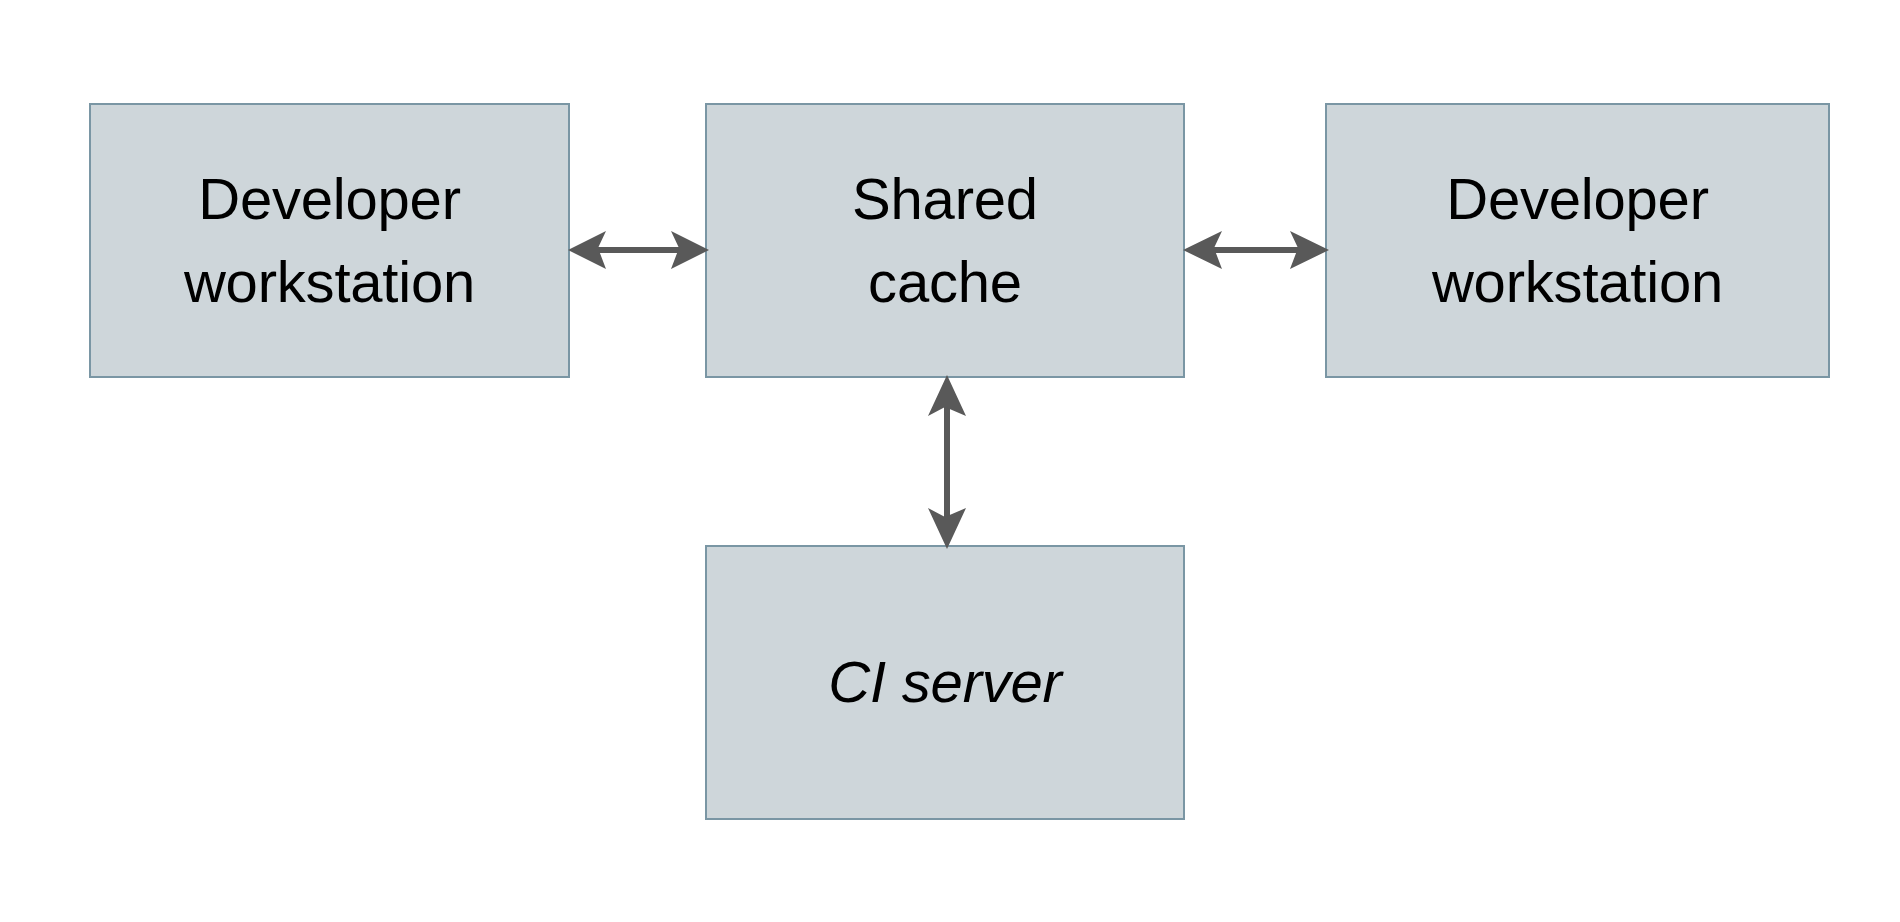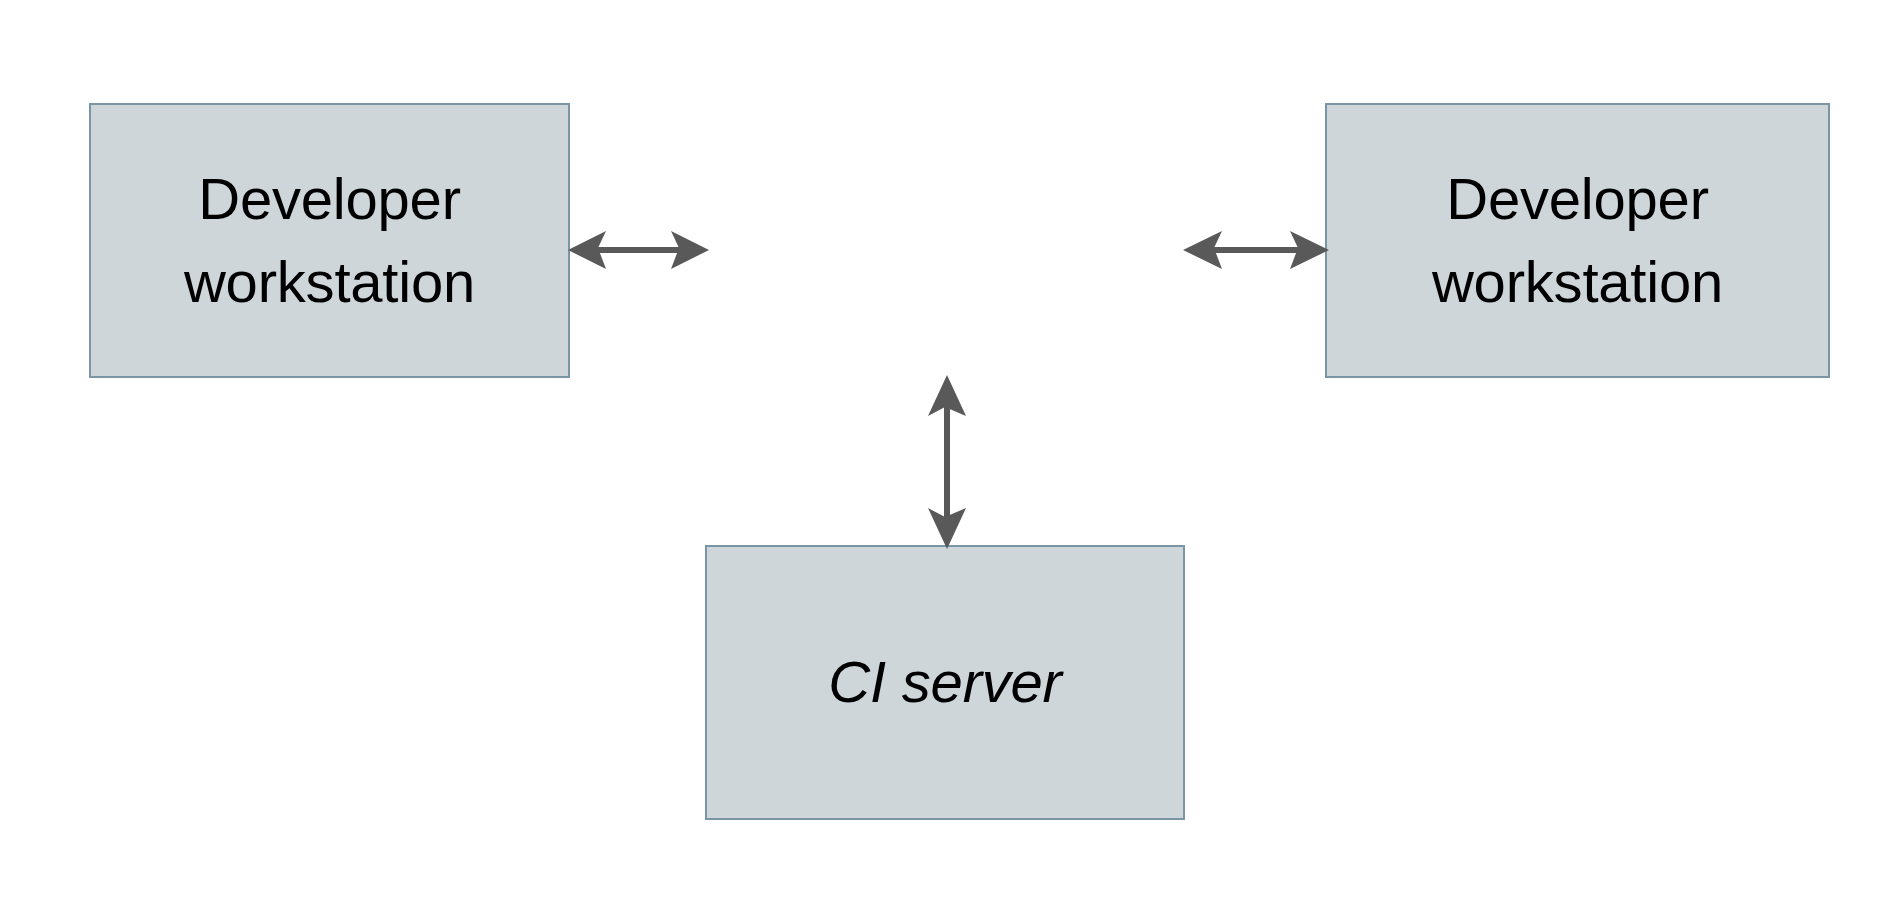--- a/index.html
+++ b/index.html
@@ -63,20 +63,24 @@
 </head>
 <body>
 
 <div id="diagram-canvas">
 
   <div class="node" id="node-dev-left">
     <span class="node-label">Developer
 workstation</span>
   </div>
 
+  <div class="node" id="node-shared">
+    <span class="node-label">Shared
+cache</span>
+  </div>
 
   <div class="node" id="node-dev-right">
     <span class="node-label">Developer
 workstation</span>
   </div>
 
   <div class="node" id="node-ci">
     <span class="node-label">CI server</span>
   </div>
 

